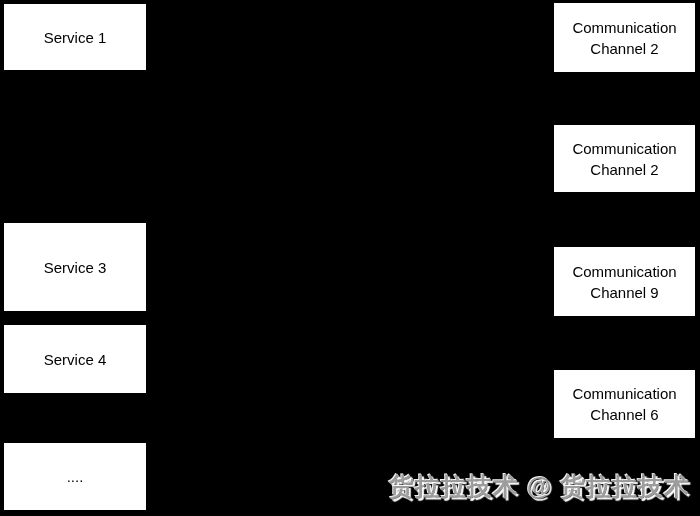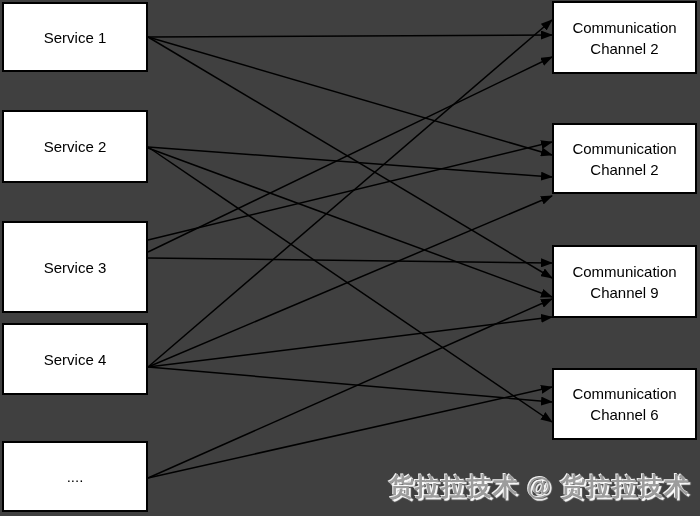--- a/index.html
+++ b/index.html
@@ -1,17 +1,17 @@
 <!DOCTYPE html>
 <html><head>
 <meta charset="utf-8">
 <style>
   html,body{margin:0;padding:0;background:#ffffff;}
   .canvas{
-    position:relative;width:700px;height:516px;background:#404040;
+    position:relative;width:700px;height:516px;background:#000000;
     font-family:"Liberation Sans",sans-serif;overflow:hidden;
   }
   .edges{position:absolute;left:0;top:0;width:700px;height:516px;z-index:2;pointer-events:none;}
   .edge{fill:none;}
   .node{
     position:absolute;box-sizing:border-box;border:2px solid #000;background:#fff;
     display:flex;flex-direction:column;align-items:center;justify-content:center;
     text-align:center;font-size:15px;color:#000;z-index:1;line-height:21px;
   }
   .watermark{
@@ -44,23 +44,20 @@
       <line x1="148" y1="367" x2="552" y2="196" stroke="#000000" stroke-width="1.5" marker-end="url(#arrow)" class="edge"></line>
       <line x1="148" y1="367" x2="552" y2="317" stroke="#000000" stroke-width="1.5" marker-end="url(#arrow)" class="edge"></line>
       <line x1="148" y1="367" x2="552" y2="402" stroke="#000000" stroke-width="1.5" marker-end="url(#arrow)" class="edge"></line>
       <line x1="148" y1="478" x2="552" y2="299" stroke="#000000" stroke-width="1.5" marker-end="url(#arrow)" class="edge"></line>
       <line x1="148" y1="478" x2="552" y2="387" stroke="#000000" stroke-width="1.5" marker-end="url(#arrow)" class="edge"></line>
     </svg>
 
   <div class="node" style="left: 2px; top: 2px; width: 146px; height: 70px;">
     <span>Service 1</span>
   </div>
-  <div class="node" style="left: 2px; top: 110px; width: 146px; height: 73px;">
-    <span>Service 2</span>
-  </div>
   <div class="node" style="left: 2px; top: 221px; width: 146px; height: 92px;">
     <span>Service 3</span>
   </div>
   <div class="node" style="left: 2px; top: 323px; width: 146px; height: 72px;">
     <span>Service 4</span>
   </div>
   <div class="node" style="left: 2px; top: 441px; width: 146px; height: 71px;">
     <span>....</span>
   </div>
 

